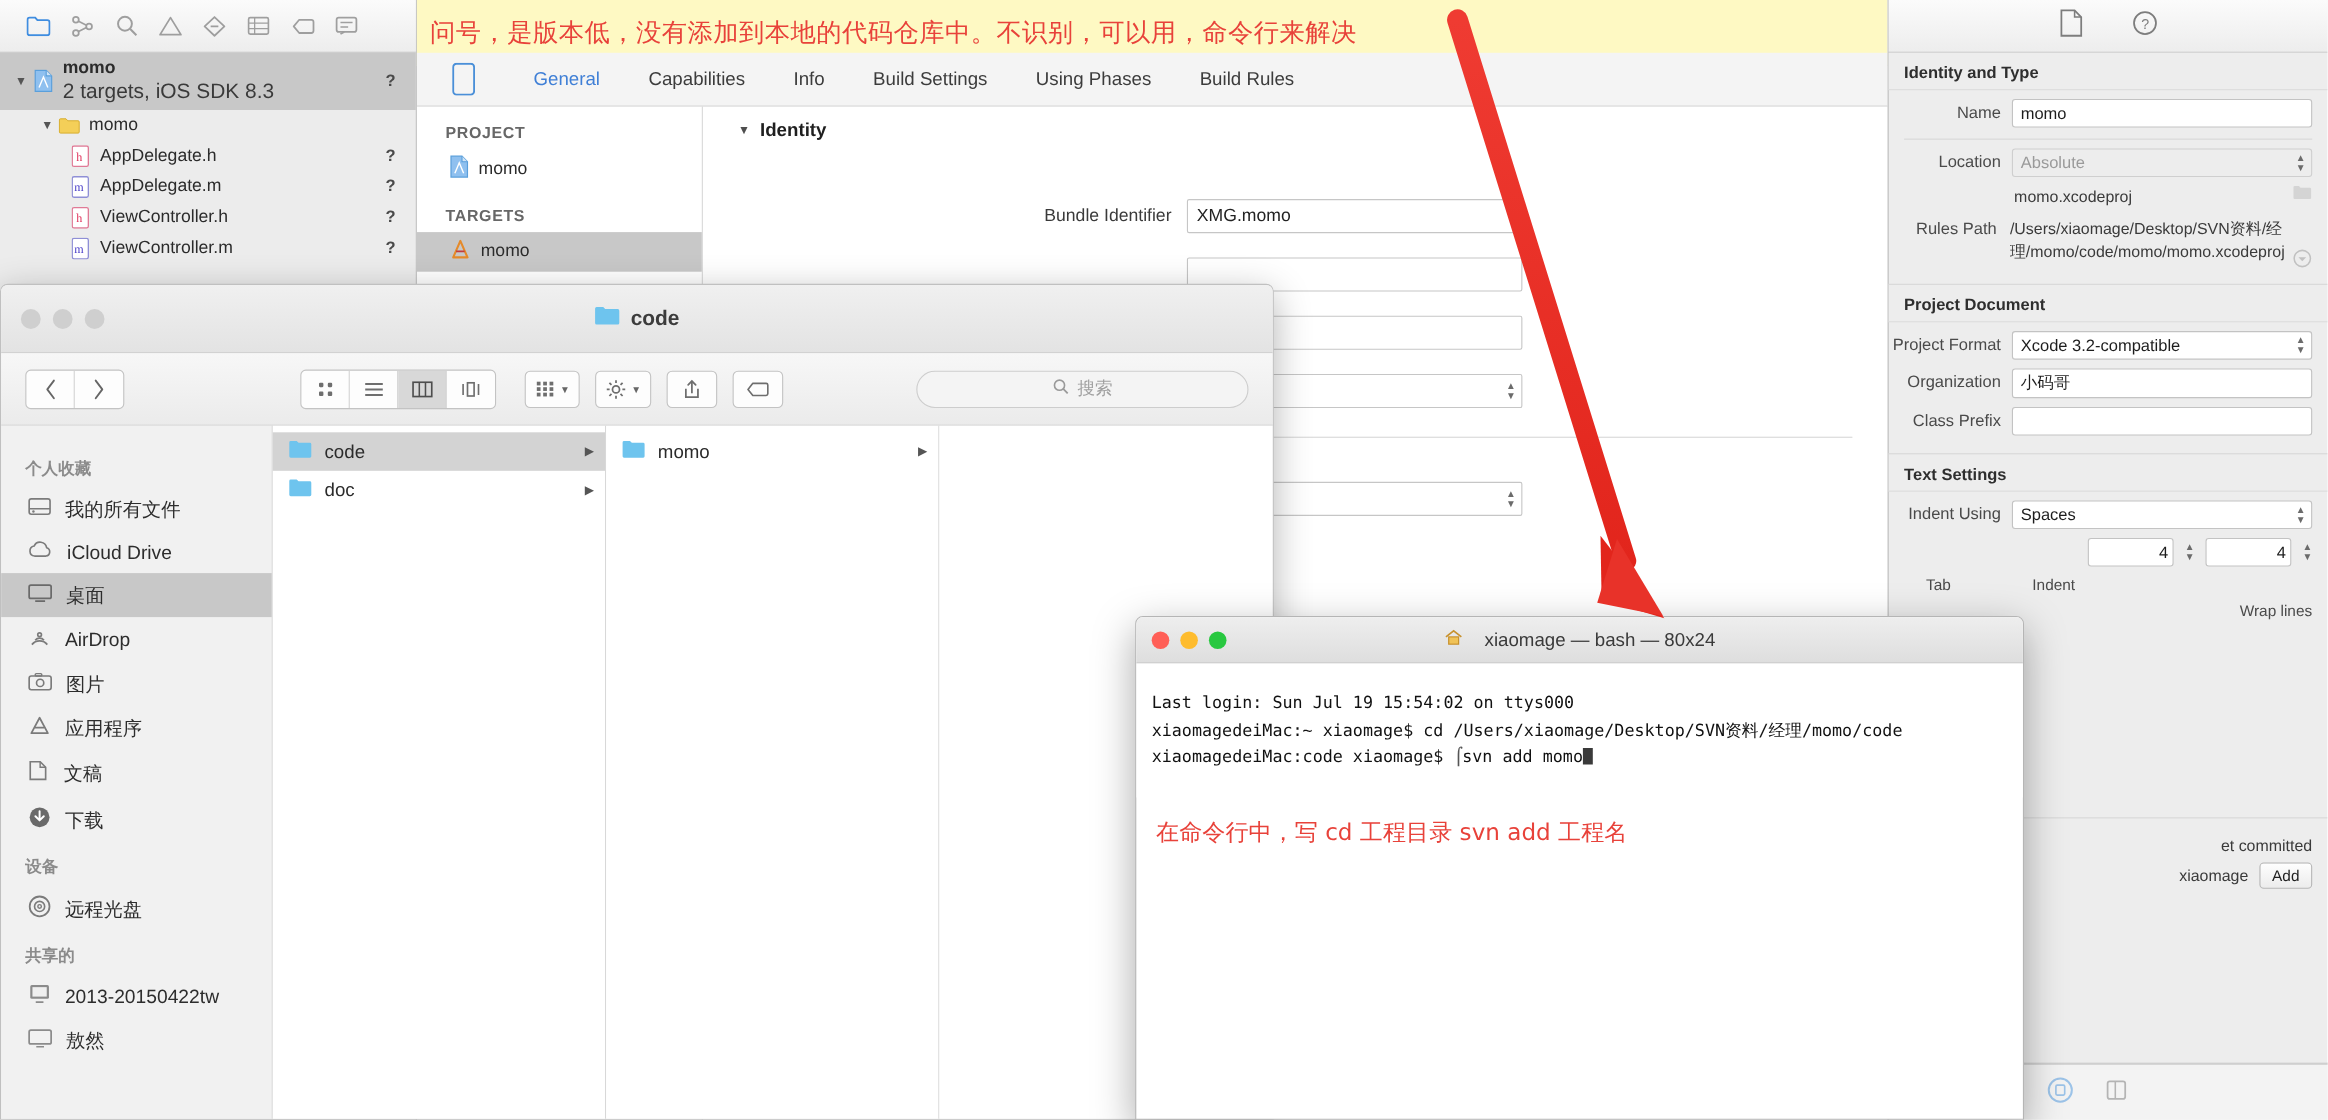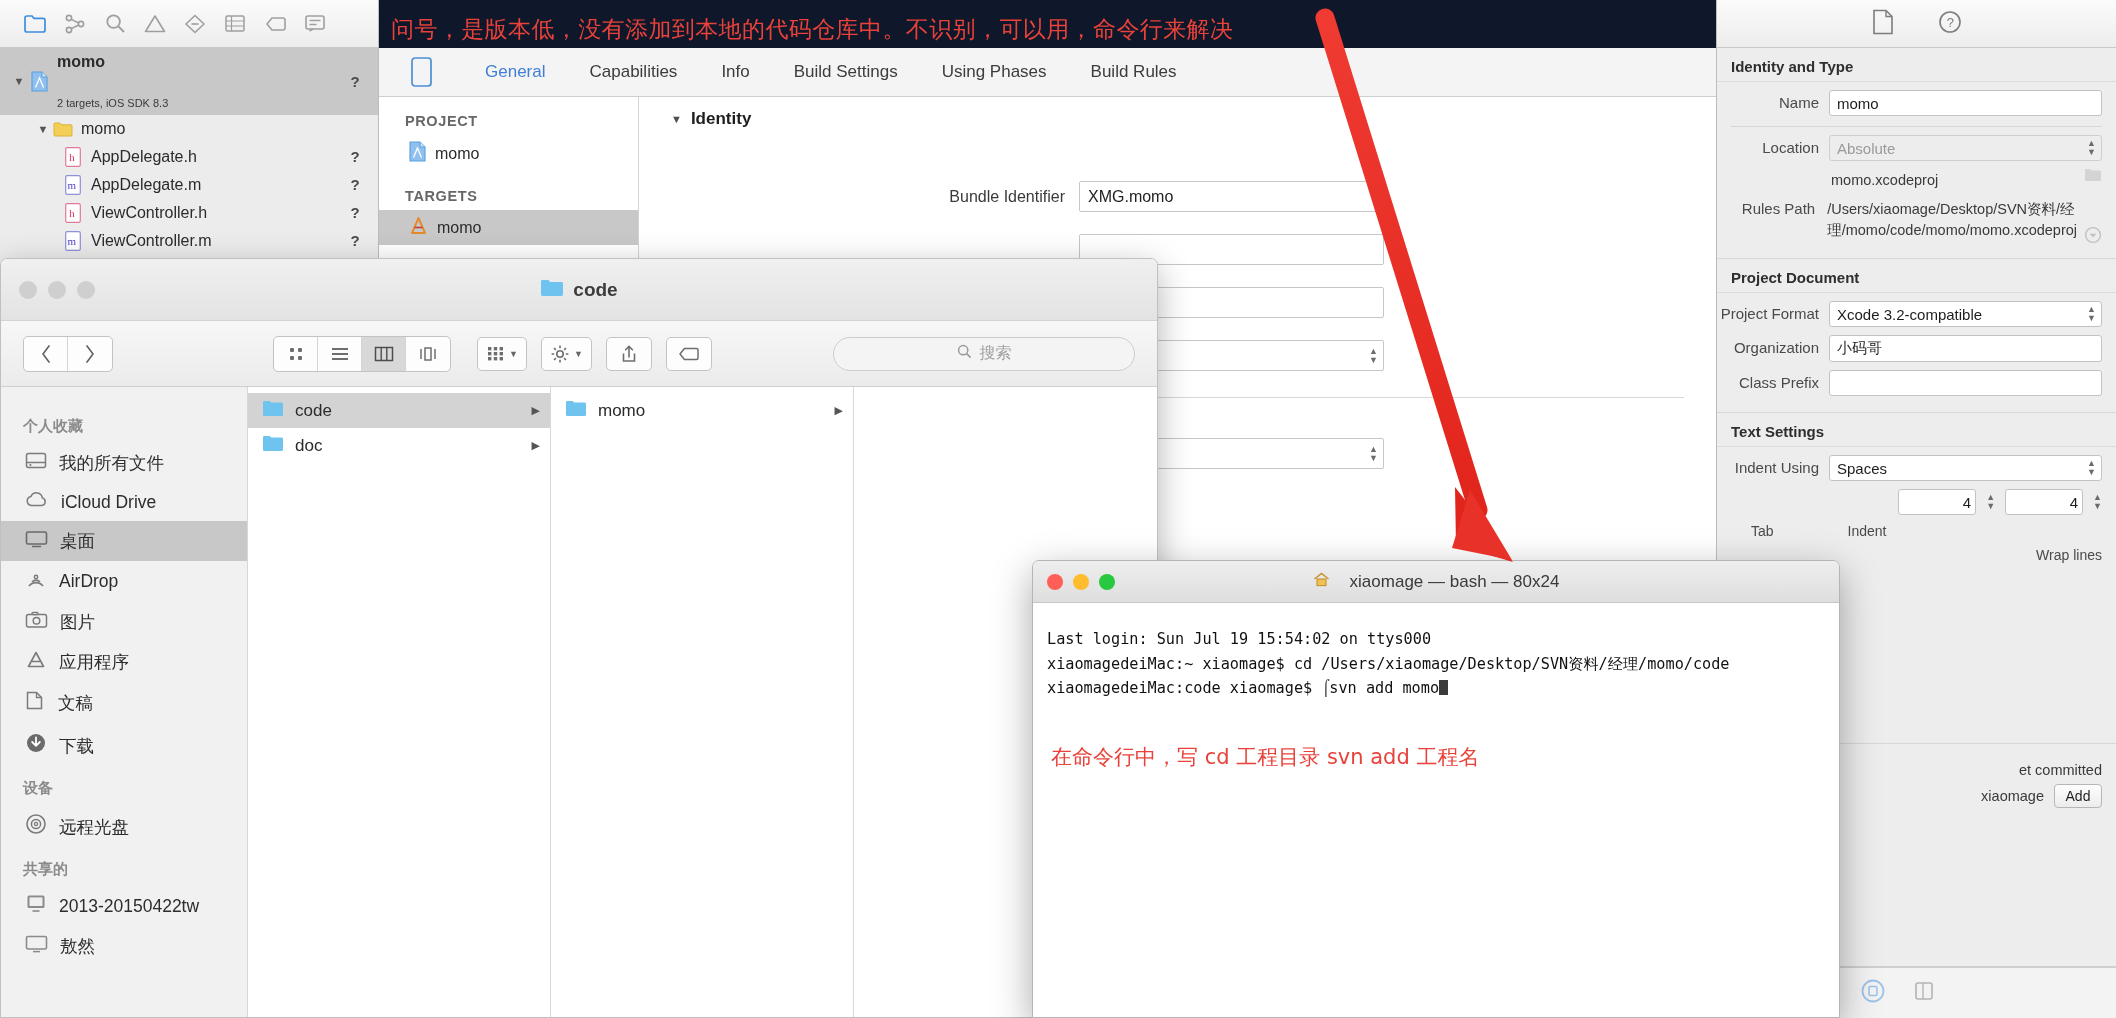--- a/index.html
+++ b/index.html
@@ -31,29 +31,29 @@
 
   .nav-list { padding-top:0; }
   .nav-row {
     display:flex; align-items:center; height:auto; padding:4px 14px 4px 10px;
     font-size:16px; color:#2b2b2b; position:relative;
   }
   .nav-row.sel { background:#c8c8c8; }
   .nav-row .tw { width:18px; flex:0 0 18px; font-size:11px; color:#555; text-align:center; }
   .nav-row .ficon { width:22px; flex:0 0 22px; margin-right:7px; display:flex; align-items:center; justify-content:center; }
   .nav-row .label { flex:1; line-height:1.25; }
-  .nav-row .sub { font-size:11px; color:#3a3a3a; display:block;margin-top:25px; }
+  .nav-row .sub { font-size:19px; color:#3a3a3a; display:block; }
   .nav-row .mark { width:18px; text-align:center; color:#4a4a4a; font-size:15px; font-weight:700; }
   .indent1 { padding-left:34px; }
   .indent2 { padding-left:62px; }
 
   
   .anno-bar {
     position:absolute; left:379px; top:0; width:1337px; height:60px;
-    background:#0f172a; border-bottom:1px solid #d8d8d8;
+    background:#fef9c3; border-bottom:1px solid #d8d8d8;
     display:flex; align-items:center; padding-left:12px;
     overflow:hidden;
     text-align:center;
   }
   .anno-text {
     color:#e8423a; font-size:23px; letter-spacing:.4px; white-space:nowrap;
     font-family:"DejaVu Sans","Liberation Sans",sans-serif;
   }
 
   

